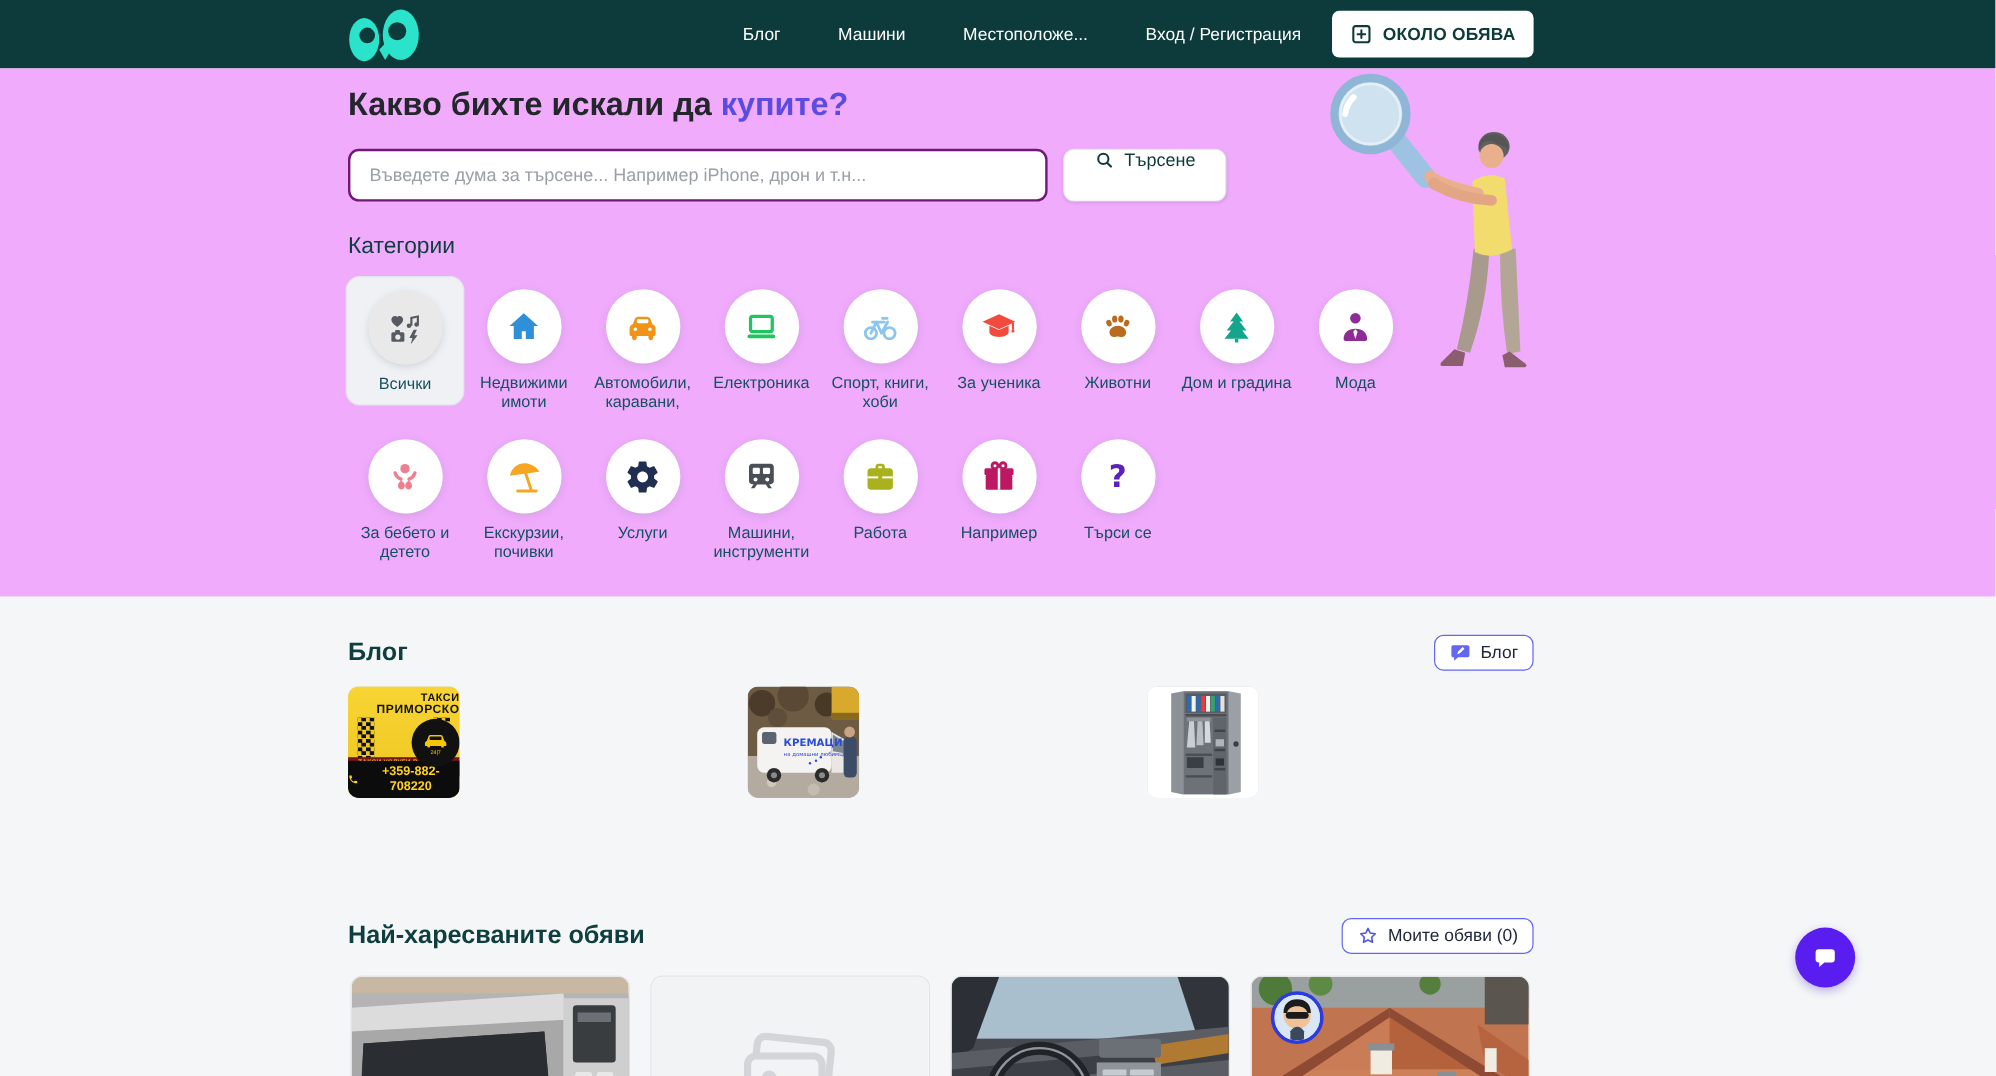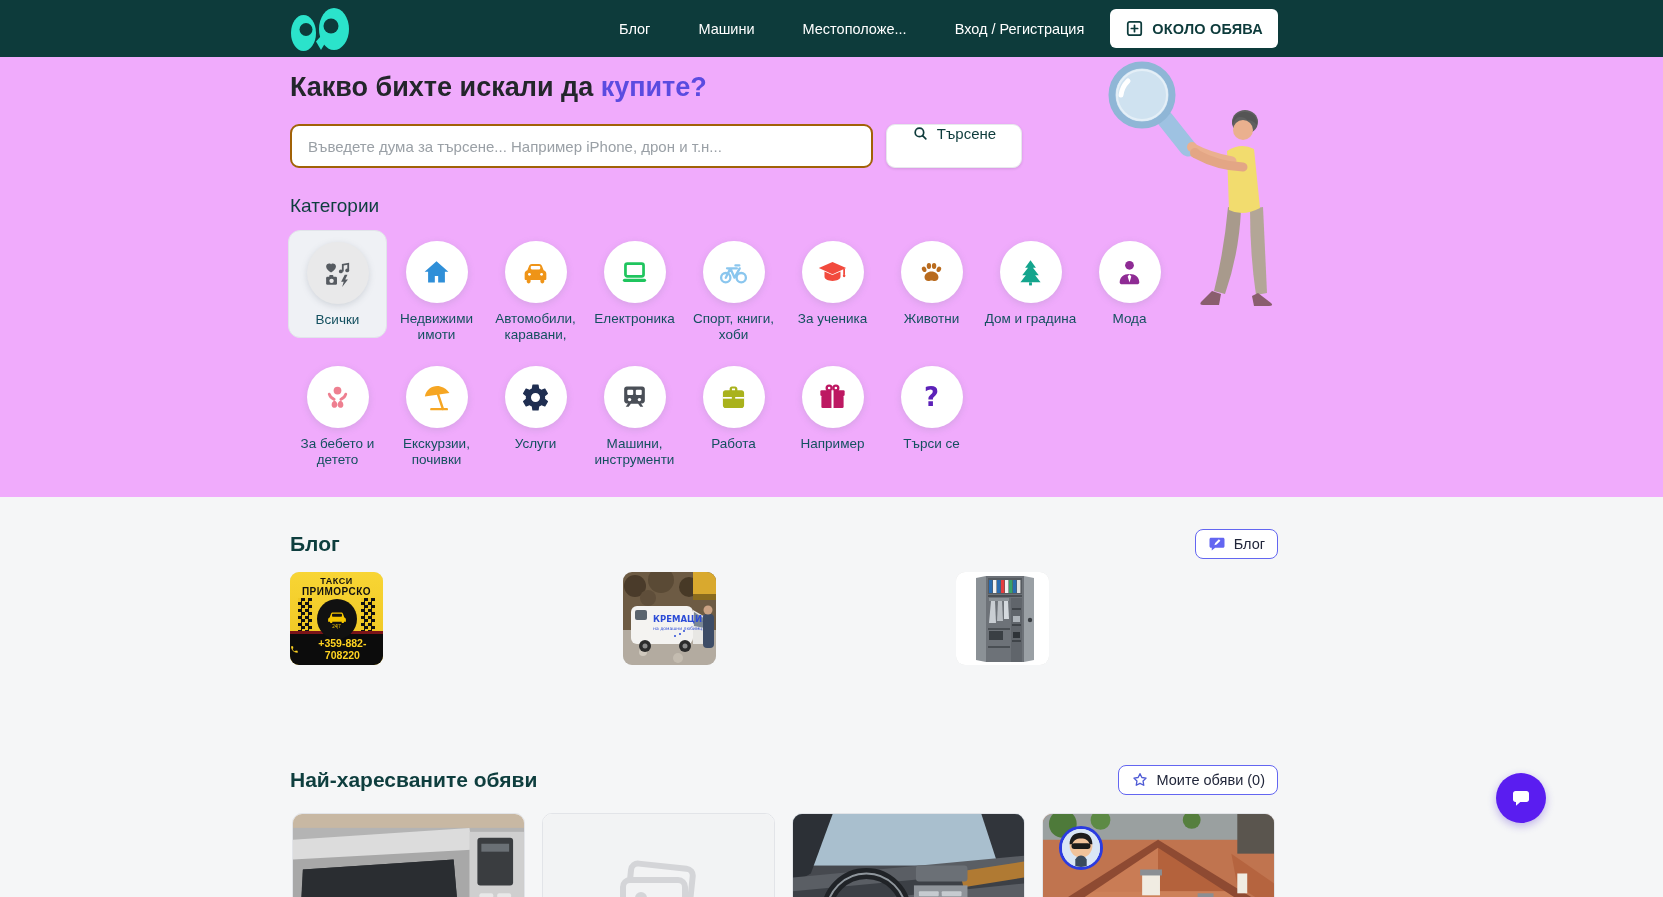--- a/index.html
+++ b/index.html
@@ -19,21 +19,21 @@
   .nav-link{ color:#fff; font-size:14.5px; cursor:pointer; white-space:nowrap; }
   .add-btn{ margin-left:26px; background:#fff; color:#0d3b3b; border:none; border-radius:6px;
     font-weight:bold; font-size:14.5px; padding:10px 15px; display:flex; align-items:center; gap:8px;
     cursor:pointer; font-family:inherit; letter-spacing:.2px; }
 
   
   .hero{ background:#f0abfc; height:440px; position:relative; }
   .hero h1{ margin:0; padding:15px 0 0 290px; font-size:27px; color:#23262b; font-weight:bold; }
   .hero h1 .accent{ color:var(--c-accent); }
   .search-row{ margin:21px 0 0 290px; display:flex; gap:13px; }
-  .search-input{ width:583px; height:44px; border:2px solid #a16207; border-radius:9px; background:#fff;
+  .search-input{ width:583px; height:44px; border:2px solid #701a75; border-radius:9px; background:#fff;
     padding:0 16px; font-size:15px; font-family:inherit; color:#333; outline:none; }
   .search-input::placeholder{ color:#9aa0a6; }
   .search-btn{ width:136px; height:44px; background:#fff; border:1px solid #e7e9ec; border-radius:9px;
     box-shadow:0 1px 3px rgba(0,0,0,.12); display:flex; align-items:flex-start; justify-content:center; gap:8px;
     font-size:15px; color:#0d3b3b; cursor:pointer; font-family:inherit; }
   .cats-heading{ margin:27px 0 0 290px; font-size:19px; font-weight:normal; color:var(--c-heading); }
   .cat-row{ display:flex; margin-left:288px; margin-top:13px; align-items:flex-start; }
   .cat-item{ width:99px; display:flex; flex-direction:column; align-items:center; padding-top:11px;
     border-radius:12px; cursor:pointer; min-height:108px; }
   .cat-item.selected{ background:#eff1f5; border:1px solid #e1e4ea; }
@@ -57,21 +57,21 @@
   .blog-txt p{ font-size:14.5px; color:#4b4f55; line-height:1.22; }
   .fav-header{ margin-top:100px; }
   .listings{ margin:18px 0 0 292px; display:flex; gap:17px; }
   .listing-card{ width:233px; height:170px; background:#fff; border:1px solid #e2e4e8; border-radius:10px;
     overflow:hidden; position:relative; cursor:pointer; }
   .listing-card .fill{ position:absolute; inset:0; }
   .avatar-badge{ position:absolute; left:16px; top:12px; width:44px; height:44px; border-radius:50%;
     border:3.5px solid #2b3be0; background:#d9e6f5; overflow:hidden; }
 
   
-  .taxi-art{ width:100%; height:100%; background:linear-gradient(#f8d534,#edc41f); display:flex; flex-direction:column; align-items:center; position:relative; }
+  .taxi-art{ width:100%; height:100%; background:linear-gradient(#f8d534,#edc41f); display:flex; flex-direction:column; align-items:flex-end; position:relative; }
   .taxi-art .t1{ font-size:9px; font-weight:bold; color:#111; margin-top:4px; letter-spacing:.5px;}
   .taxi-art .t2{ font-size:10px; font-weight:bold; color:#111; letter-spacing:.5px;}
   .taxi-circle{ width:40px; height:40px; border-radius:50%; background:#111; margin-top:2px;
     display:flex; flex-direction:column; align-items:center; justify-content:center; position:relative; z-index:1;}
   .taxi-circle .badge{ font-size:4.5px; color:#f5c600; margin-top:1px; }
   .checker{ position:absolute; top:26px; width:14px; height:40px;
     background-image:conic-gradient(#111 25%, #f0c722 0 50%, #111 0 75%, #f0c722 0); background-size:7px 7px; }
   .checker.l{ left:8px; } .checker.r{ right:8px; }
   .taxi-strip{ position:absolute; bottom:18px; width:100%; background:#7a1418; color:#ffd321;
     font-size:5.5px; font-weight:bold; text-align:center; padding:2px 0; letter-spacing:.2px;}

